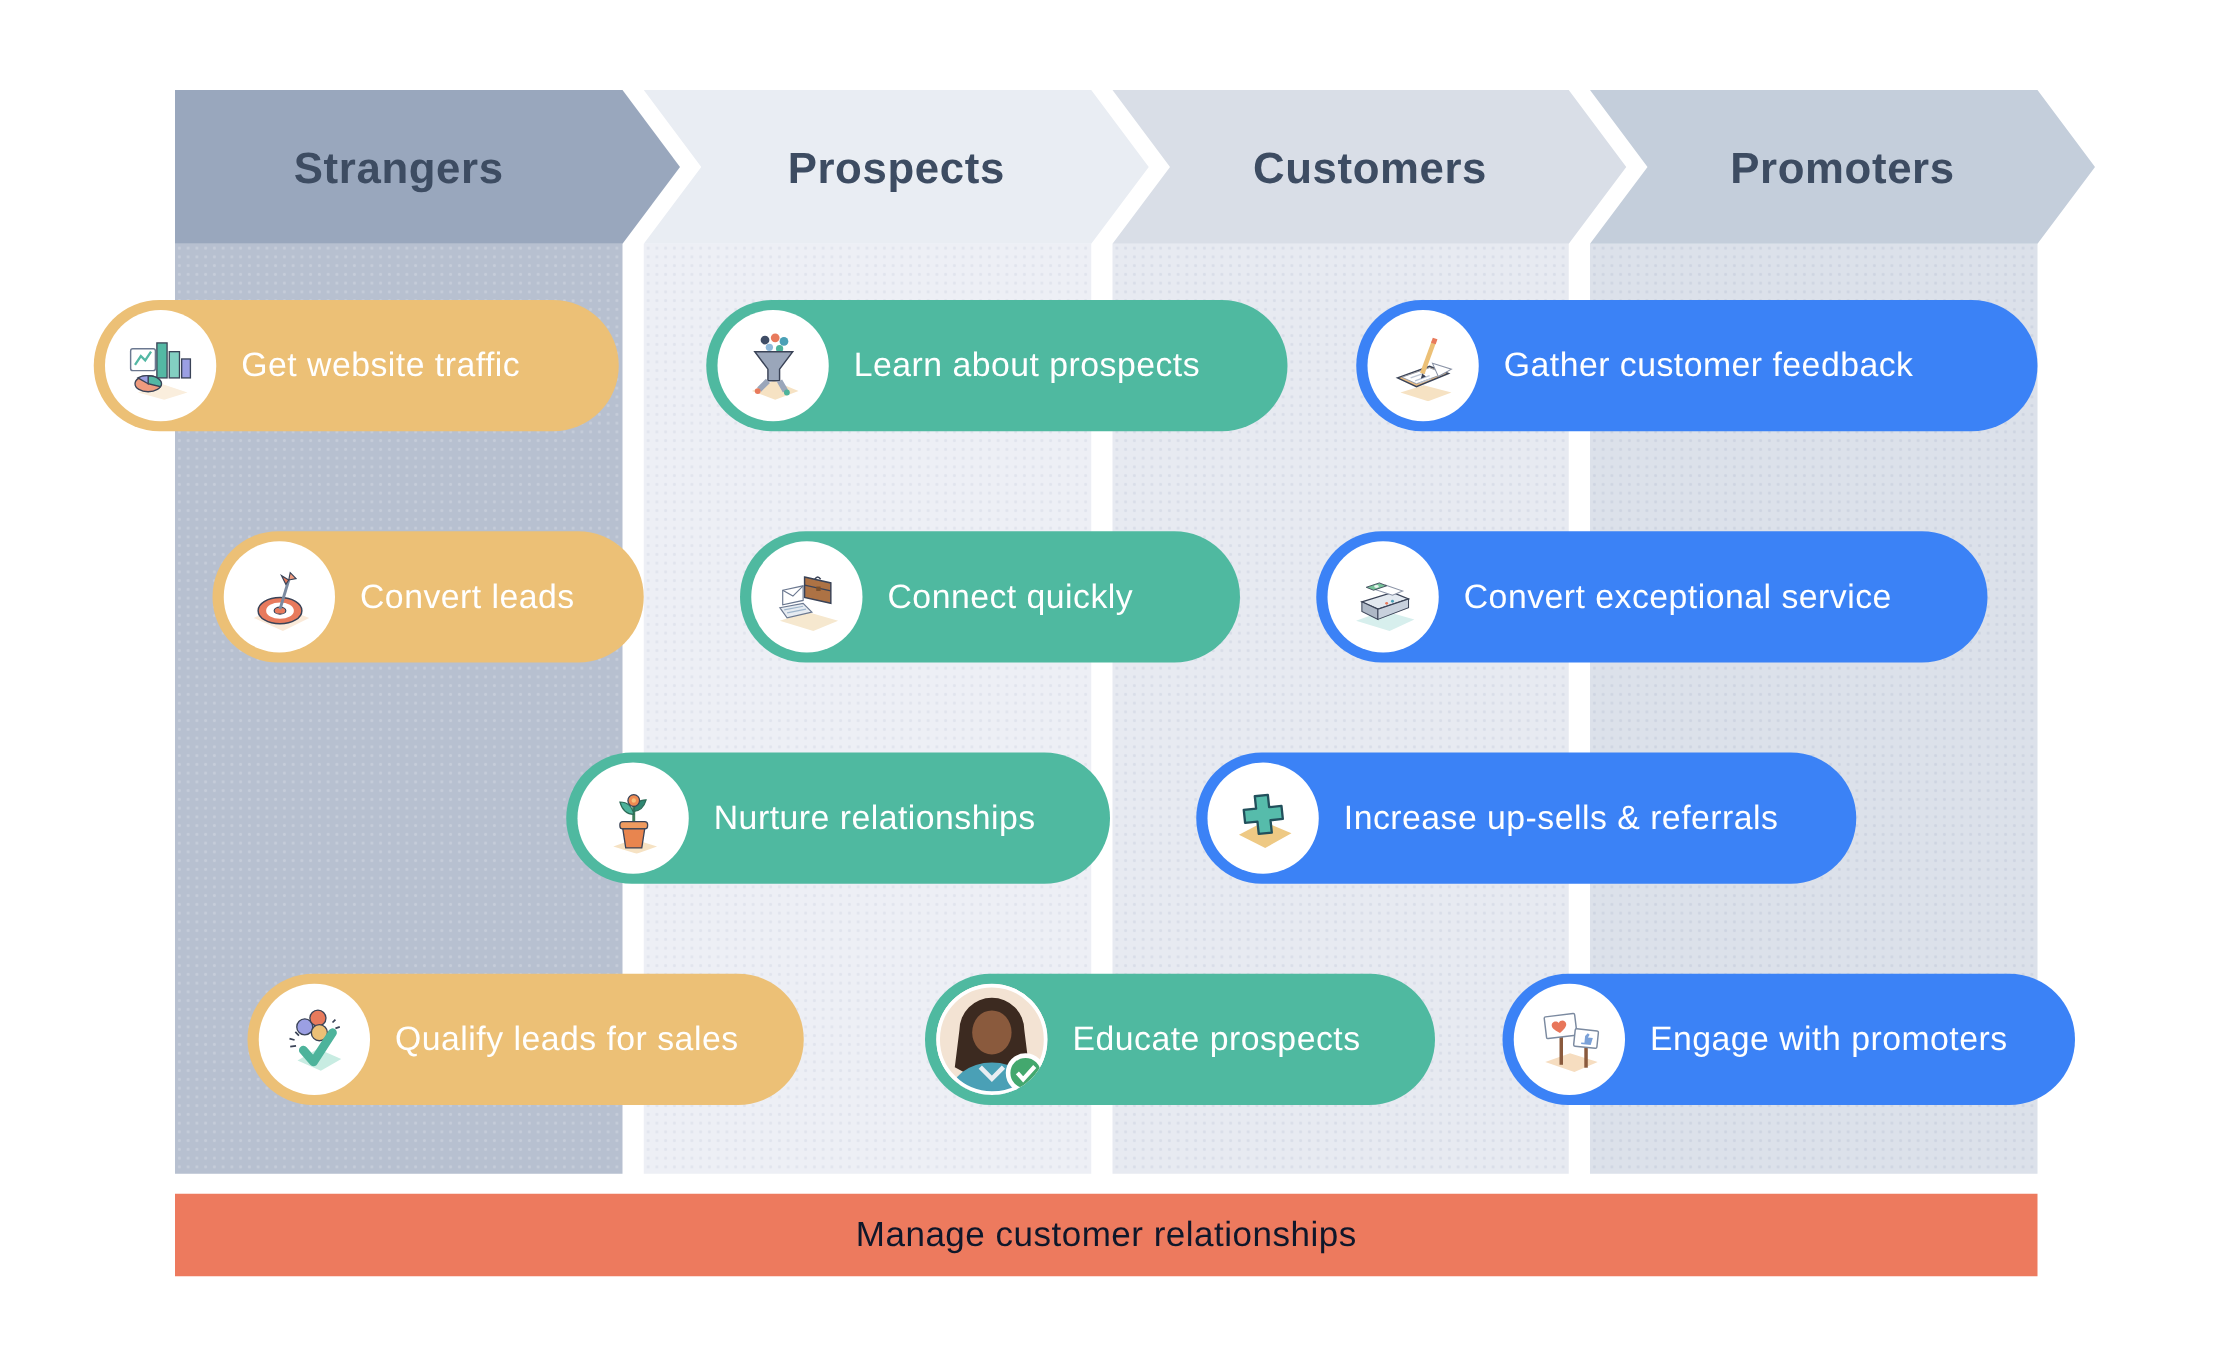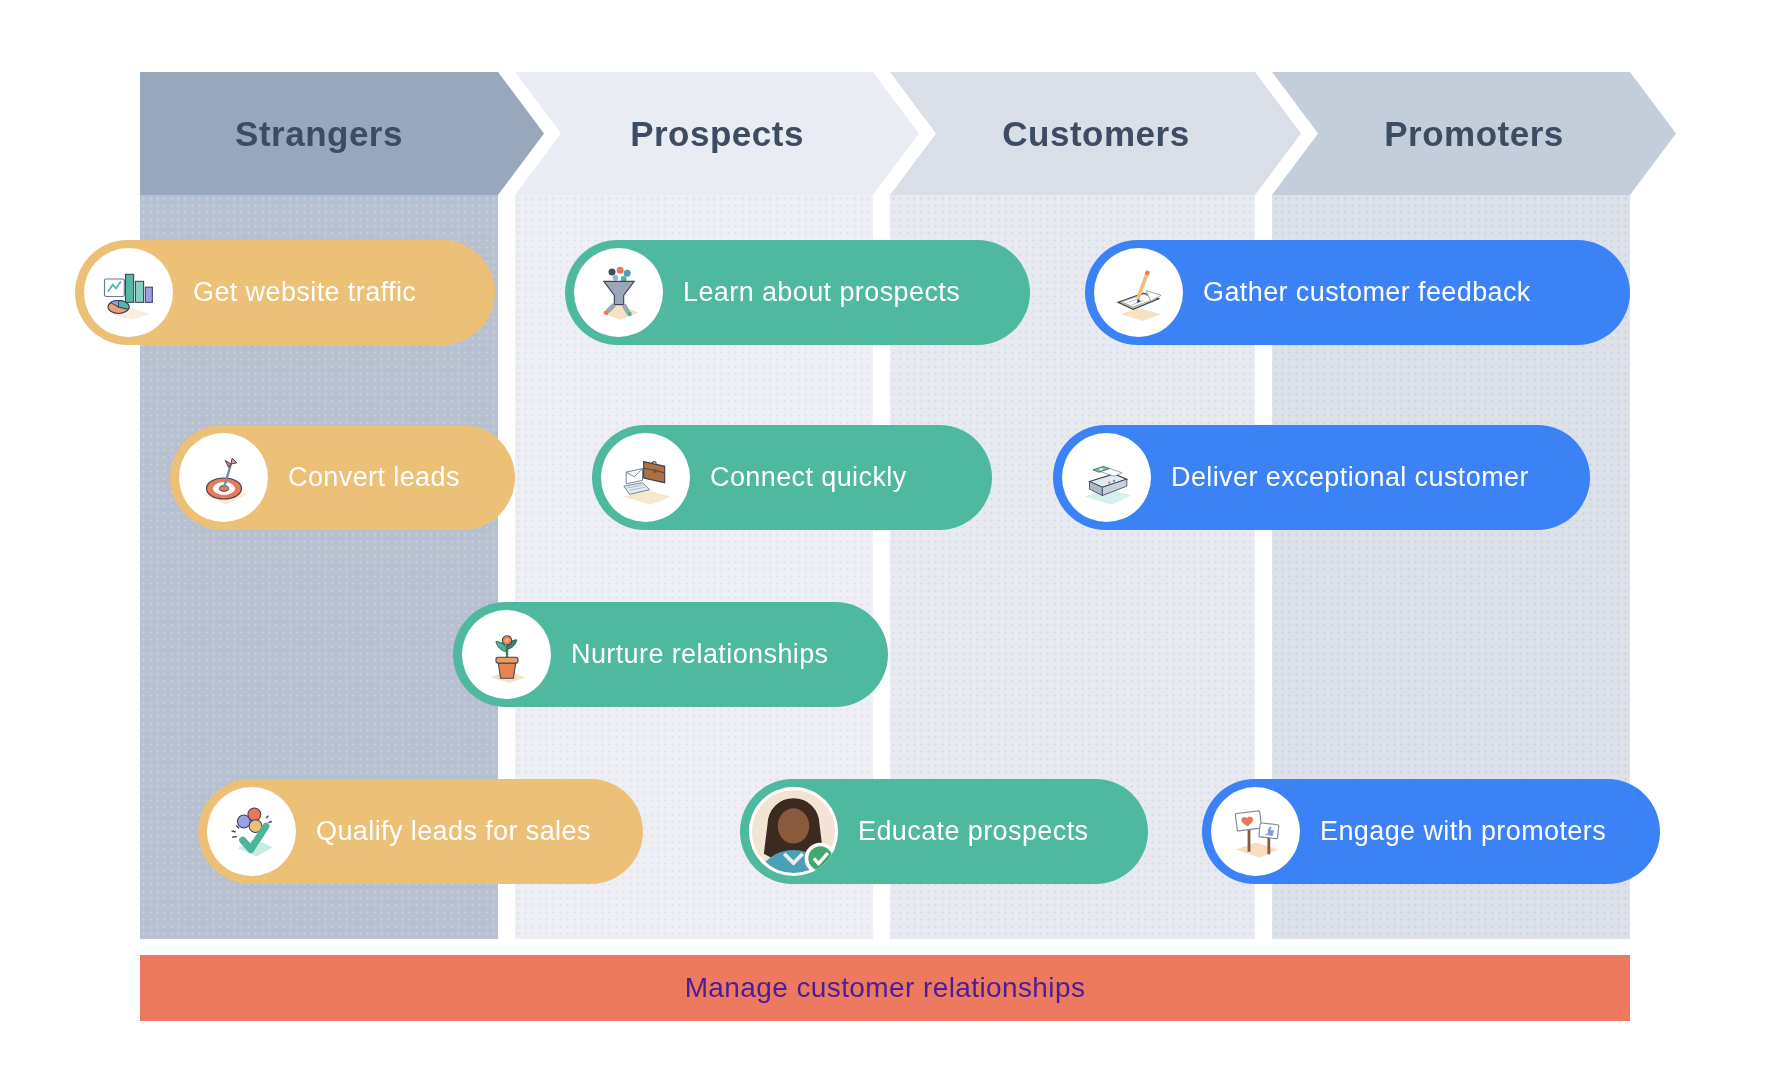--- a/index.html
+++ b/index.html
@@ -39,21 +39,21 @@
   #p-connect {left:592px; top:425px; width:400px;}
   #p-deliver {left:1053px;top:425px; width:537px;}
   #p-nurture {left:453px; top:602px; width:435px;}
   #p-increase{left:957px; top:602px; width:528px;}
   #p-qualify {left:198px; top:779px; width:445px;}
   #p-educate {left:740px; top:779px; width:408px;}
   #p-engage  {left:1202px;top:779px; width:458px;}
 
   
   .footer-bar{position:absolute;left:140px;top:955px;width:1490px;height:66px;background:#ed7a5e;
-        display:flex;align-items:center;justify-content:center;color:#4c1d95;font-size:28px;letter-spacing:.4px;}
+        display:flex;align-items:center;justify-content:center;color:#0f172a;font-size:28px;letter-spacing:.4px;}
 </style>
 </head>
 <body>
 
 <div id="stage">
 
   <div class="col c1"></div>
   <div class="col c2"></div>
   <div class="col c3"></div>
   <div class="col c4"></div>
@@ -159,39 +159,48 @@
         <path d="M9 27 L30 20.5 L41 25 L20 32 Z" fill="#e3e9f0" stroke="#3a4357" stroke-width="0.9"></path>
         <path d="M9 27 L20 32 L20 39 L9 33.5 Z" fill="#aeb8c6" stroke="#3a4357" stroke-width="0.7"></path>
         <path d="M20 32 L41 25 L41 31 L20 39 Z" fill="#c8d1dd" stroke="#3a4357" stroke-width="0.7"></path>
         <path d="M25 15.5 L37 19.5 L30 22.5 L18 18.5 Z" fill="#ffffff" stroke="#8a93a6" stroke-width="0.7"></path>
         <path d="M12 17 L21 14 L26 16 L17 19 Z" fill="#79c49a" stroke="#3a4357" stroke-width="0.6"></path>
         <ellipse cx="19" cy="16.5" rx="1.6" ry="1" fill="#eaf6ef"></ellipse>
         <circle cx="26" cy="28" r="1" fill="#e87a5c"></circle>
           <circle cx="30" cy="26.6" r="1" fill="#4aa0b6"></circle>
       </svg>
     </span>
-    <span class="plabel">Deliver exceptional customer</span>
+    <span class="plabel">Convert exceptional service</span>
   </div>
 
   <div class="pill green" id="p-nurture">
     <span class="circle">
       <svg viewBox="0 0 48 48" width="56" height="56">
         <polygon points="24,38 40,43 26,48 10,43" fill="#f6e2c3"></polygon>
         <path d="M24 27 L24 14" stroke="#3f7d5a" stroke-width="2"></path>
         <path d="M24 21 C18 21 15.5 16 14.5 12.5 C20 12.5 23 16 24 21 Z" fill="#4db39b" stroke="#2c6b57" stroke-width="0.8"></path>
         <path d="M24 19 C29 18.5 31.5 14.5 32.5 11 C27.5 11 24.5 14 24 19 Z" fill="#2e8671" stroke="#2c6b57" stroke-width="0.8"></path>
         <circle cx="24" cy="11.5" r="4" fill="#ef8a52" stroke="#3a4357" stroke-width="0.9"></circle>
         <circle cx="24" cy="11.5" r="1.5" fill="#f6c07c"></circle>
         <rect x="14.5" y="26" width="19" height="5" rx="2" fill="#ef9a5f" stroke="#3a4357" stroke-width="0.9"></rect>
         <polygon points="16.5,31 31.5,31 29.5,44 18.5,44" fill="#e8854f" stroke="#3a4357" stroke-width="0.9"></polygon>
       </svg>
     </span>
     <span class="plabel">Nurture relationships</span>
   </div>
 
+  <div class="pill teal" id="p-increase">
+    <span class="circle">
+      <svg viewBox="0 0 48 48" width="56" height="56">
+        <polygon points="24,26 43,34 25,44 7,35" fill="#eec984"></polygon>
+        <path d="M19.5 8 h9 v8.5 h8.5 v9 h-8.5 v8.5 h-9 v-8.5 h-8.5 v-9 h8.5 z" fill="#56bcab" stroke="#22505c" stroke-width="1.6" stroke-linejoin="round" transform="rotate(-6 24 24)"></path>
+      </svg>
+    </span>
+    <span class="plabel">Increase up-sells &amp; referrals</span>
+  </div>
 
   <div class="pill yellow" id="p-qualify">
     <span class="circle">
       <svg viewBox="0 0 48 48" width="56" height="56">
         <polygon points="26,30 42,37 28,45 12,38" fill="#c8ece2"></polygon>
         <circle cx="17" cy="15" r="5.5" fill="#9b9fe3" stroke="#3a4357" stroke-width="0.9"></circle>
         <circle cx="26" cy="9" r="5.5" fill="#e87a5c" stroke="#3a4357" stroke-width="0.9"></circle>
         <circle cx="27" cy="19" r="5.5" fill="#ecc076" stroke="#3a4357" stroke-width="0.9"></circle>
         <path d="M16 31 l7 8 l13 -20" fill="none" stroke="#4db39b" stroke-width="6" stroke-linecap="round" stroke-linejoin="round"></path>
         <path d="M10 24 l-3.5 -1 M11 28 l-4 .5 M13 21 l-2.5 -2.5" stroke="#3a4357" stroke-width="1.2"></path>

